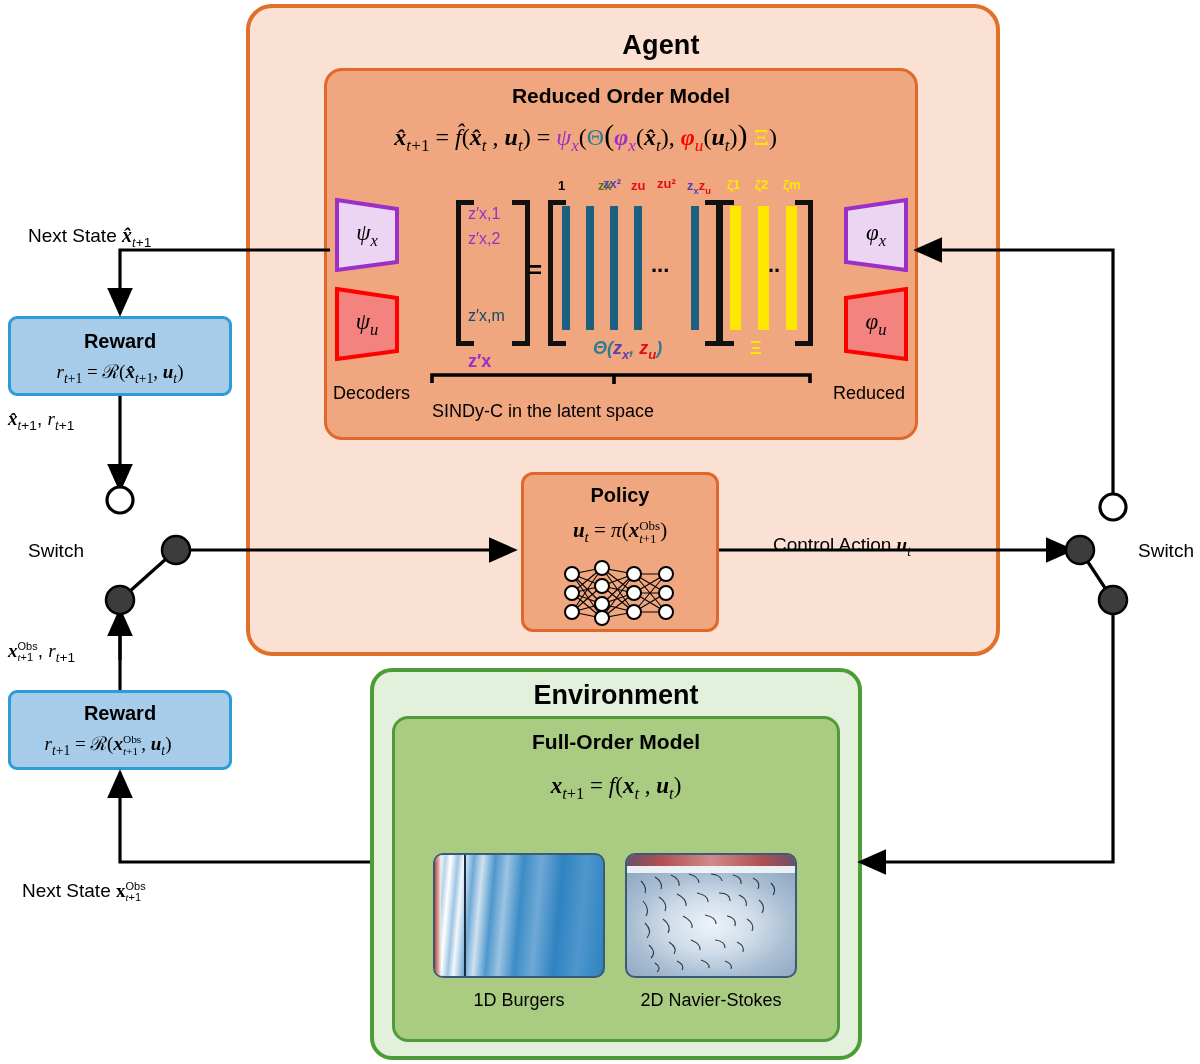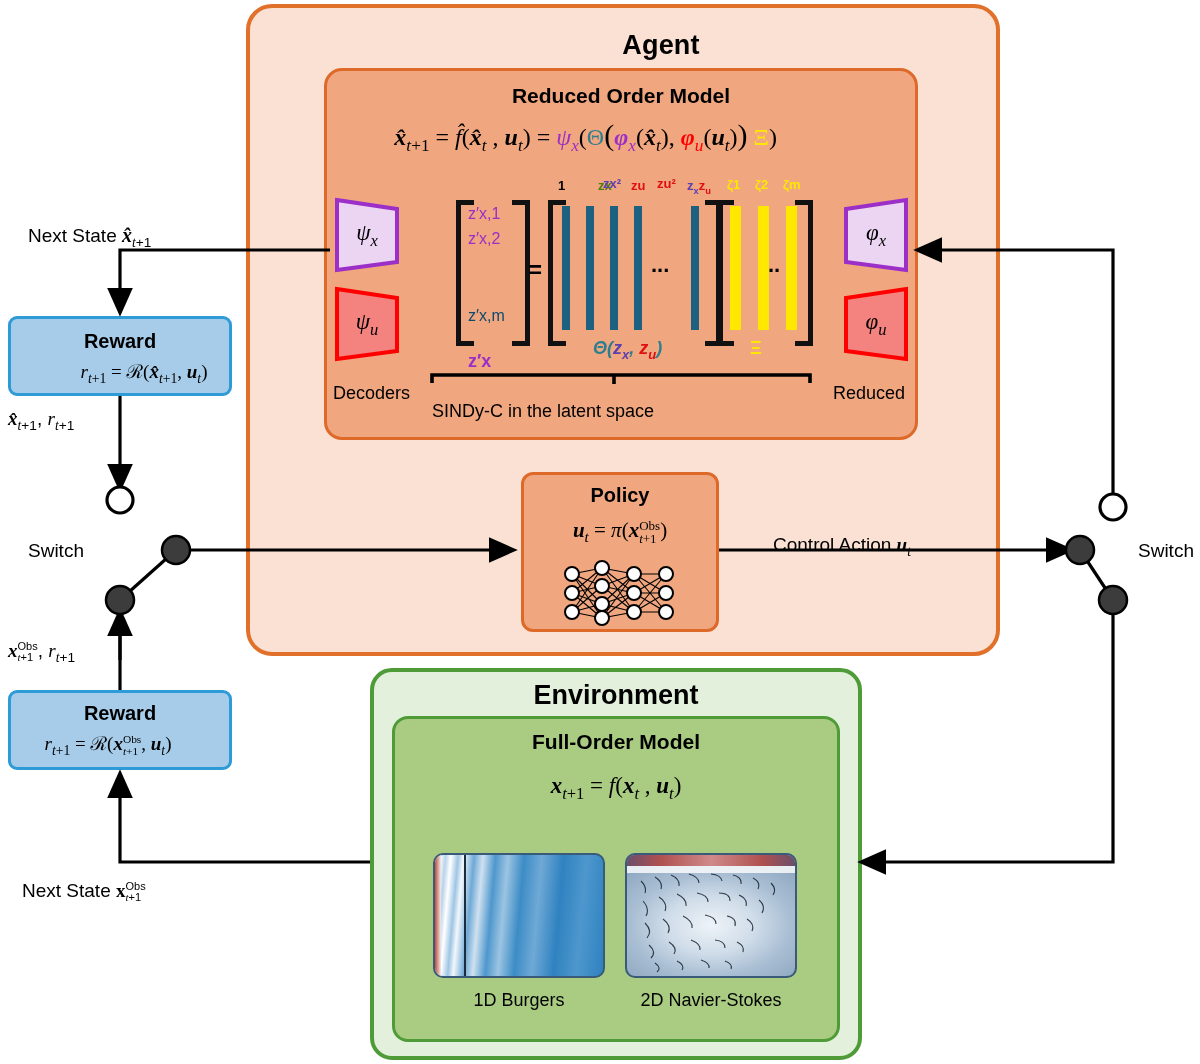--- a/index.html
+++ b/index.html
@@ -23,21 +23,21 @@
     border:4px solid #4E9B38;border-radius:22px;box-sizing:border-box;}
   #env-title{left:370px;top:680px;width:492px;text-align:center;font-size:27px;font-weight:bold;}
   #fom-box{left:392px;top:716px;width:448px;height:326px;background:#A9CC82;
     border:3px solid #4E9B38;border-radius:16px;box-sizing:border-box;}
   #fom-title{left:392px;top:730px;width:448px;text-align:center;font-size:21px;font-weight:bold;}
   #fom-eq{left:392px;top:772px;width:448px;text-align:center;font-size:23px;}
   
   .reward{background:#A6CCE9;border:3px solid #2E9BD6;border-radius:9px;box-sizing:border-box;}
   #reward-top{left:8px;top:316px;width:224px;height:80px;}
   #reward-top-t{left:8px;top:330px;width:224px;text-align:center;font-size:20px;font-weight:bold;}
-  #reward-top-e{left:8px;top:358px;width:224px;text-align:center;font-size:19px;padding-left:24px;}
+  #reward-top-e{left:8px;top:358px;width:224px;text-align:center;font-size:19px;}
   #reward-bot{left:8px;top:690px;width:224px;height:80px;}
   #reward-bot-t{left:8px;top:702px;width:224px;text-align:center;font-size:20px;font-weight:bold;}
   #reward-bot-e{left:8px;top:730px;width:200px;text-align:center;font-size:19px;}
   .trapwrap{position:absolute;}
   .trapwrap svg{position:absolute;left:0;top:0;}
   .traplabel{position:absolute;width:100%;height:100%;display:flex;align-items:center;justify-content:center;
     font-size:23px;pointer-events:none;}
   
   .mtop{position:absolute;font-size:13px;font-weight:bold;}
   .bar{position:absolute;width:8px;height:124px;top:206px;}

